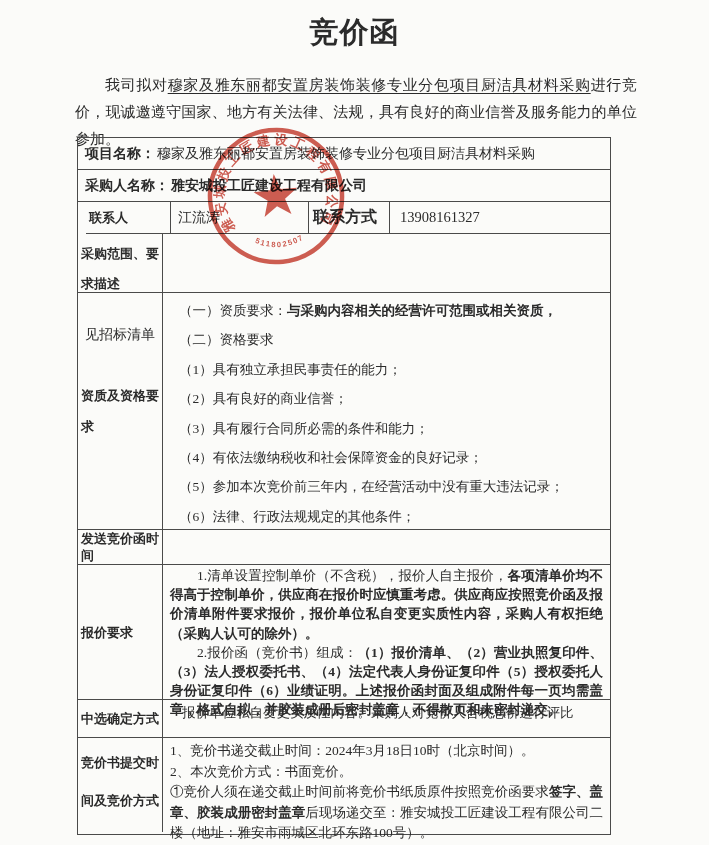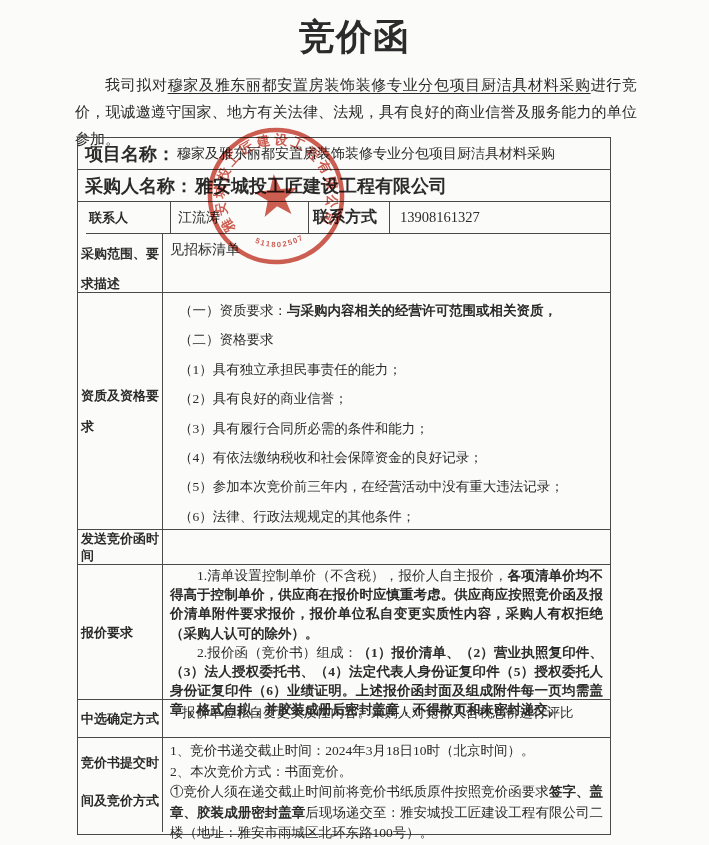--- a/index.html
+++ b/index.html
@@ -7,47 +7,47 @@
     width:709px;height:845px;
     background:#fbfbf9;
     font-family:"Liberation Serif","DejaVu Serif",serif;
     color:#2b2b2b;
     position:relative;
     overflow:hidden;
   }
   .page{position:absolute;inset:0;}
   .doc-title{
     position:absolute;top:13px;left:0;width:709px;
-    text-align:center;font-size:36px;font-weight:bold;letter-spacing:1px;
+    text-align:center;font-size:29px;font-weight:bold;letter-spacing:1px;
   }
   .intro{
     position:absolute;top:72px;left:75px;width:562px;
     font-size:15px;line-height:27px;text-align:justify;text-indent:30px;
   }
   .intro .uline{text-decoration:underline;text-underline-offset:3px;}
   
   .tbl{
     position:absolute;left:77px;top:137px;width:534px;height:698px;
     border:1.6px solid #4a4a4a;box-sizing:border-box;
     display:flex;flex-direction:column;
     font-size:14px;
   }
   .row{display:flex;border-bottom:1px solid #4a4a4a;box-sizing:border-box;flex:0 0 auto;}
   .row:last-child{border-bottom:none;}
-  .r1{height:32px;} .r2{height:32px;} .r3{height:32px;margin-left:8px;} .r4{height:59px;}
+  .r1{height:32px;} .r2{height:32px;} .r3{height:32px;margin-left:8px;} .r4{height:59px;flex-direction:column;}
   .r5{height:237px;} .r6{height:35px;justify-content:space-between;} .r7{height:135px;} .r8{height:38px;} .r9{height:94px;}
   .lbl{
     width:85px;flex:0 0 85px;border-right:1px solid #4a4a4a;box-sizing:border-box;
     font-weight:bold;font-size:13px;padding:0 3px;line-height:17px;
     display:flex;flex-direction:column;justify-content:center;
   }
   .lbl .lbl-inner{width:100%;}
   .val{flex:1 1 auto;padding:0 7px;box-sizing:border-box;min-width:0;}
   .full{width:100%;display:flex;align-items:center;padding:0 7px;box-sizing:border-box;white-space:nowrap;}
-  .full b{font-size:18px;margin-right:2px;}
+  .full b{font-size:14px;margin-right:2px;}
   
   .c2{width:138px;flex:0 0 138px;border-right:1px solid #4a4a4a;box-sizing:border-box;
       display:flex;align-items:center;padding:0 7px;}
   .c3{width:81px;flex:0 0 81px;border-right:1px solid #4a4a4a;box-sizing:border-box;
       display:flex;align-items:center;padding:0 4px;font-weight:bold;font-size:16px;}
   .c4{flex:1 1 auto;display:flex;align-items:center;padding:0 10px;font-size:14.5px;}
   
   .r4 .lbl{justify-content:flex-start;padding-top:5px;line-height:30px;}
   .r4 .val{padding-top:7px;}
   

